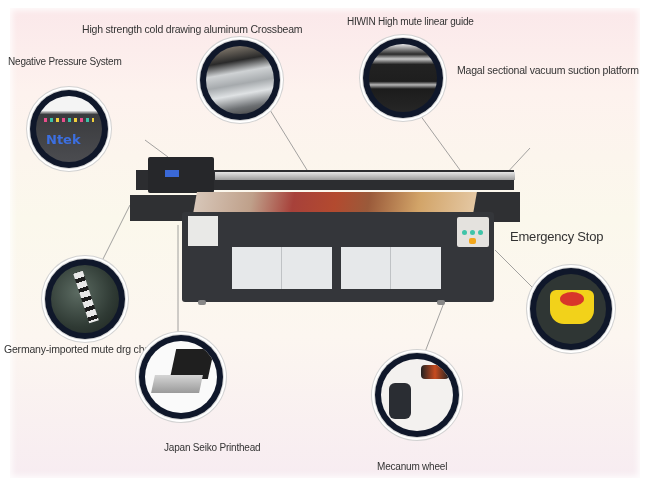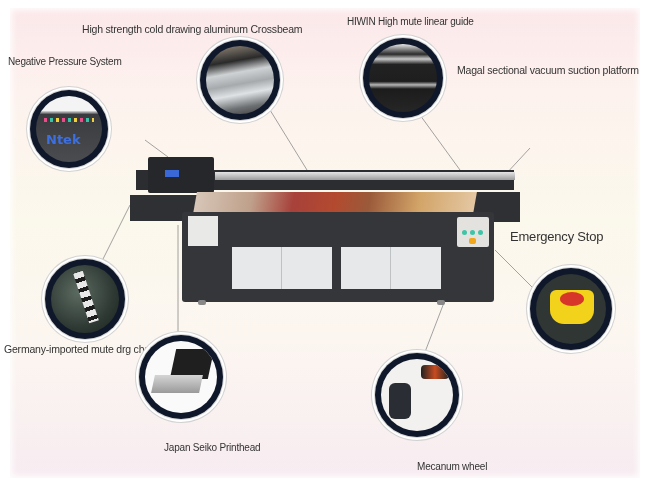--- a/index.html
+++ b/index.html
@@ -40,21 +40,21 @@
   </g>
 </svg>
 
 <div class="label lbl-sm" style="left:82px;top:23px;">High strength cold drawing aluminum Crossbeam</div>
 <div class="label lbl-md" style="left:347px;top:16px;">HIWIN High mute linear guide</div>
 <div class="label lbl-md" style="left:8px;top:56px;">Negative Pressure System</div>
 <div class="label lbl-sm" style="left:457px;top:64px;">Magal sectional vacuum suction platform</div>
 <div class="label lbl-lg" style="left:510px;top:229px;">Emergency Stop</div>
 <div class="label lbl-sm" style="left:4px;top:343px;">Germany-imported mute drg chain</div>
 <div class="label lbl-md" style="left:124px;top:442px;margin-left:40px;">Japan Seiko Printhead</div>
-<div class="label lbl-md" style="left:377px;top:461px;margin-left:40px;">Mecanum wheel</div>
+<div class="label lbl-md" style="left:377px;top:461px;">Mecanum wheel</div>
 
 <div class="bubble" style="left:200px;top:40px;width:80px;height:80px;">
   <div class="inner" style="background:linear-gradient(170deg,#9a8f80 0%,#2a2a2a 25%,#cfd2d4 40%,#a6aaad 55%,#dfe2e4 68%,#6d7073 85%,#3a3a3a 100%);"></div>
 </div>
 
 <div class="bubble" style="left:363px;top:38px;width:80px;height:80px;">
   <div class="inner" style="background:linear-gradient(180deg,#e8e8e8 0%,#2b2b2b 15%,#c9c9c9 22%,#222 30%,#1e1e1e 55%,#b5b5b5 60%,#1c1c1c 66%,#262626 100%);"></div>
 </div>
 
 <div class="bubble" style="left:30px;top:90px;width:78px;height:78px;">

